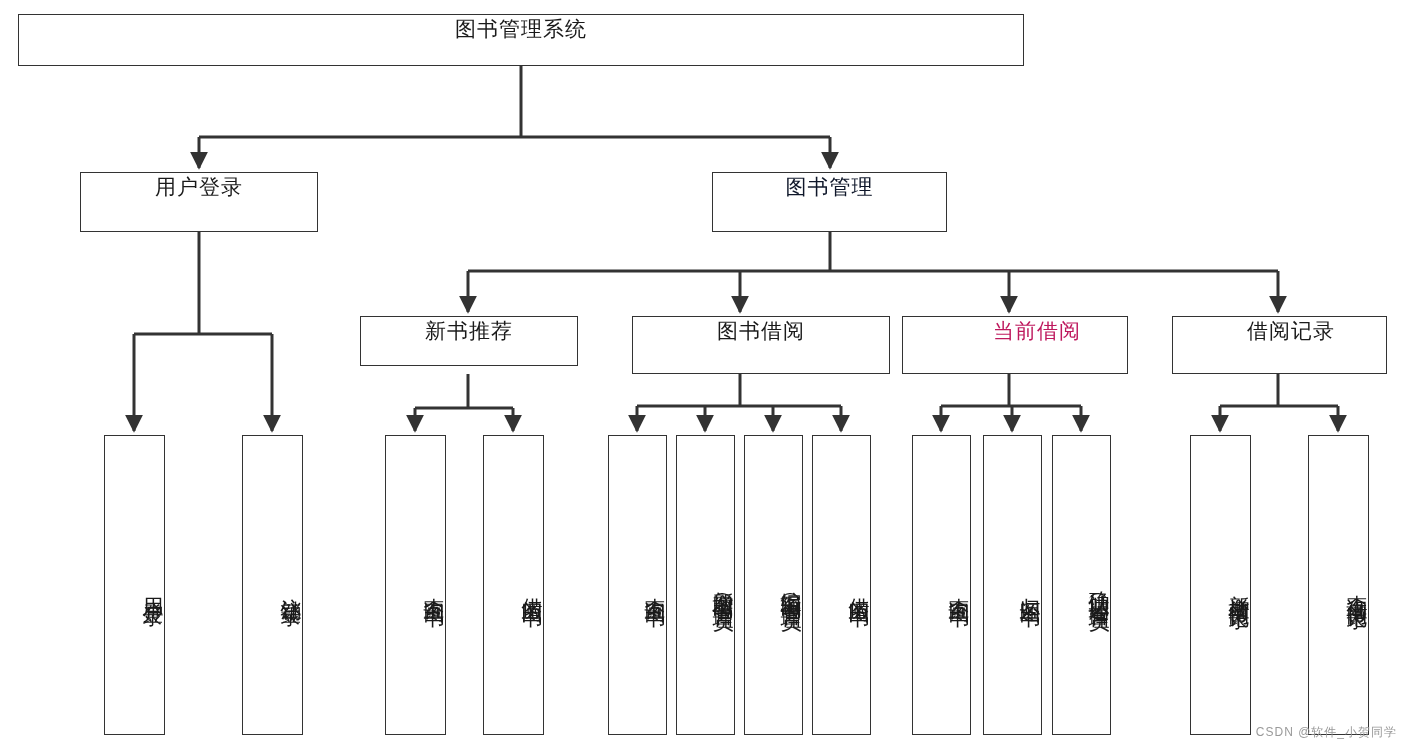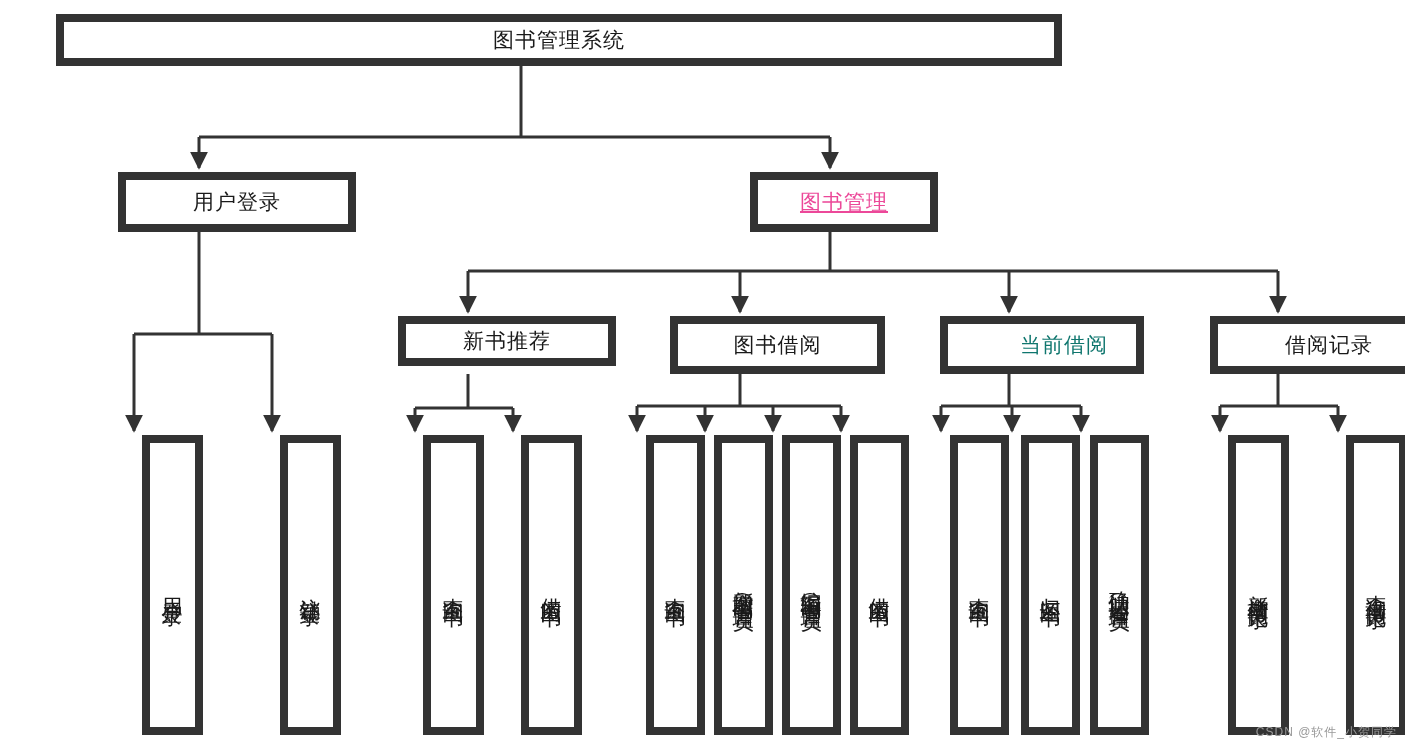--- a/index.html
+++ b/index.html
@@ -16,26 +16,24 @@
   }
   #edges{
     position:absolute;left:0;top:0;
     width:1405px;height:747px;
     pointer-events:none;
   }
   .node{
     position:absolute;
     box-sizing:border-box;
     background:#ffffff;
-    border:8px solid #701a75;
+    border:1px solid #701a75;
     display:flex;
-    align-items:center;
     justify-content:center;
     color:#1a1a1a;
-    margin-left:38px;
   }
   .node.h{
     font-size:21px;
     letter-spacing:1px;
   }
   .node.v{
     writing-mode:vertical-rl;
     text-orientation:upright;
     font-size:21px;
     letter-spacing:3px;
@@ -113,31 +111,31 @@
     </g>
   </svg>
 
   <div class="node h" style="left: 18px; top: 14px; width: 1006px; height: 52px; border-color: rgb(51, 51, 51); background: rgb(255, 255, 255); color: rgb(26, 26, 26);">
     <span>图书管理系统</span>
   </div>
 
   <div class="node h" style="left: 80px; top: 172px; width: 238px; height: 60px; border-color: rgb(51, 51, 51); background: rgb(255, 255, 255); color: rgb(26, 26, 26);">
     <span>用户登录</span>
   </div>
-  <div class="node h" style="left: 712px; top: 172px; width: 188px; height: 60px; border-color: rgb(51, 51, 51); background: rgb(255, 255, 255); color: #ec4899; text-decoration: underline;">
+  <div class="node h" style="left: 712px; top: 172px; width: 235px; height: 60px; border-color: rgb(51, 51, 51); background: rgb(255, 255, 255); color: #0f172a;">
     <span>图书管理</span>
   </div>
 
   <div class="node h" style="left: 360px; top: 316px; width: 218px; height: 50px; border-color: rgb(51, 51, 51); background: rgb(255, 255, 255); color: rgb(26, 26, 26);">
     <span>新书推荐</span>
   </div>
-  <div class="node h" style="left: 632px; top: 316px; width: 215px; height: 58px; border-color: rgb(51, 51, 51); background: rgb(255, 255, 255); color: rgb(26, 26, 26);">
+  <div class="node h" style="left: 632px; top: 316px; width: 258px; height: 58px; border-color: rgb(51, 51, 51); background: rgb(255, 255, 255); color: rgb(26, 26, 26);">
     <span>图书借阅</span>
   </div>
-  <div class="node h" style="left: 902px; top: 316px; width: 204px; height: 58px; border-color: rgb(51, 51, 51); background: rgb(255, 255, 255); color: #0f766e; padding-left: 44px;">
+  <div class="node h" style="left: 902px; top: 316px; width: 226px; height: 58px; border-color: rgb(51, 51, 51); background: rgb(255, 255, 255); color: #be185d; padding-left: 44px;">
     <span>当前借阅</span>
   </div>
   <div class="node h" style="left: 1172px; top: 316px; width: 215px; height: 58px; border-color: rgb(51, 51, 51); background: rgb(255, 255, 255); color: rgb(26, 26, 26); padding-left: 23px;">
     <span>借阅记录</span>
   </div>
 
   <div class="node v" style="left: 104px; top: 435px; width: 61px; height: 300px; border-color: rgb(51, 51, 51); background: rgb(255, 255, 255); color: rgb(26, 26, 26);">
     <span>用户登录</span>
   </div>
   <div class="node v" style="left: 242px; top: 435px; width: 61px; height: 300px; border-color: rgb(51, 51, 51); background: rgb(255, 255, 255); color: rgb(26, 26, 26);">

